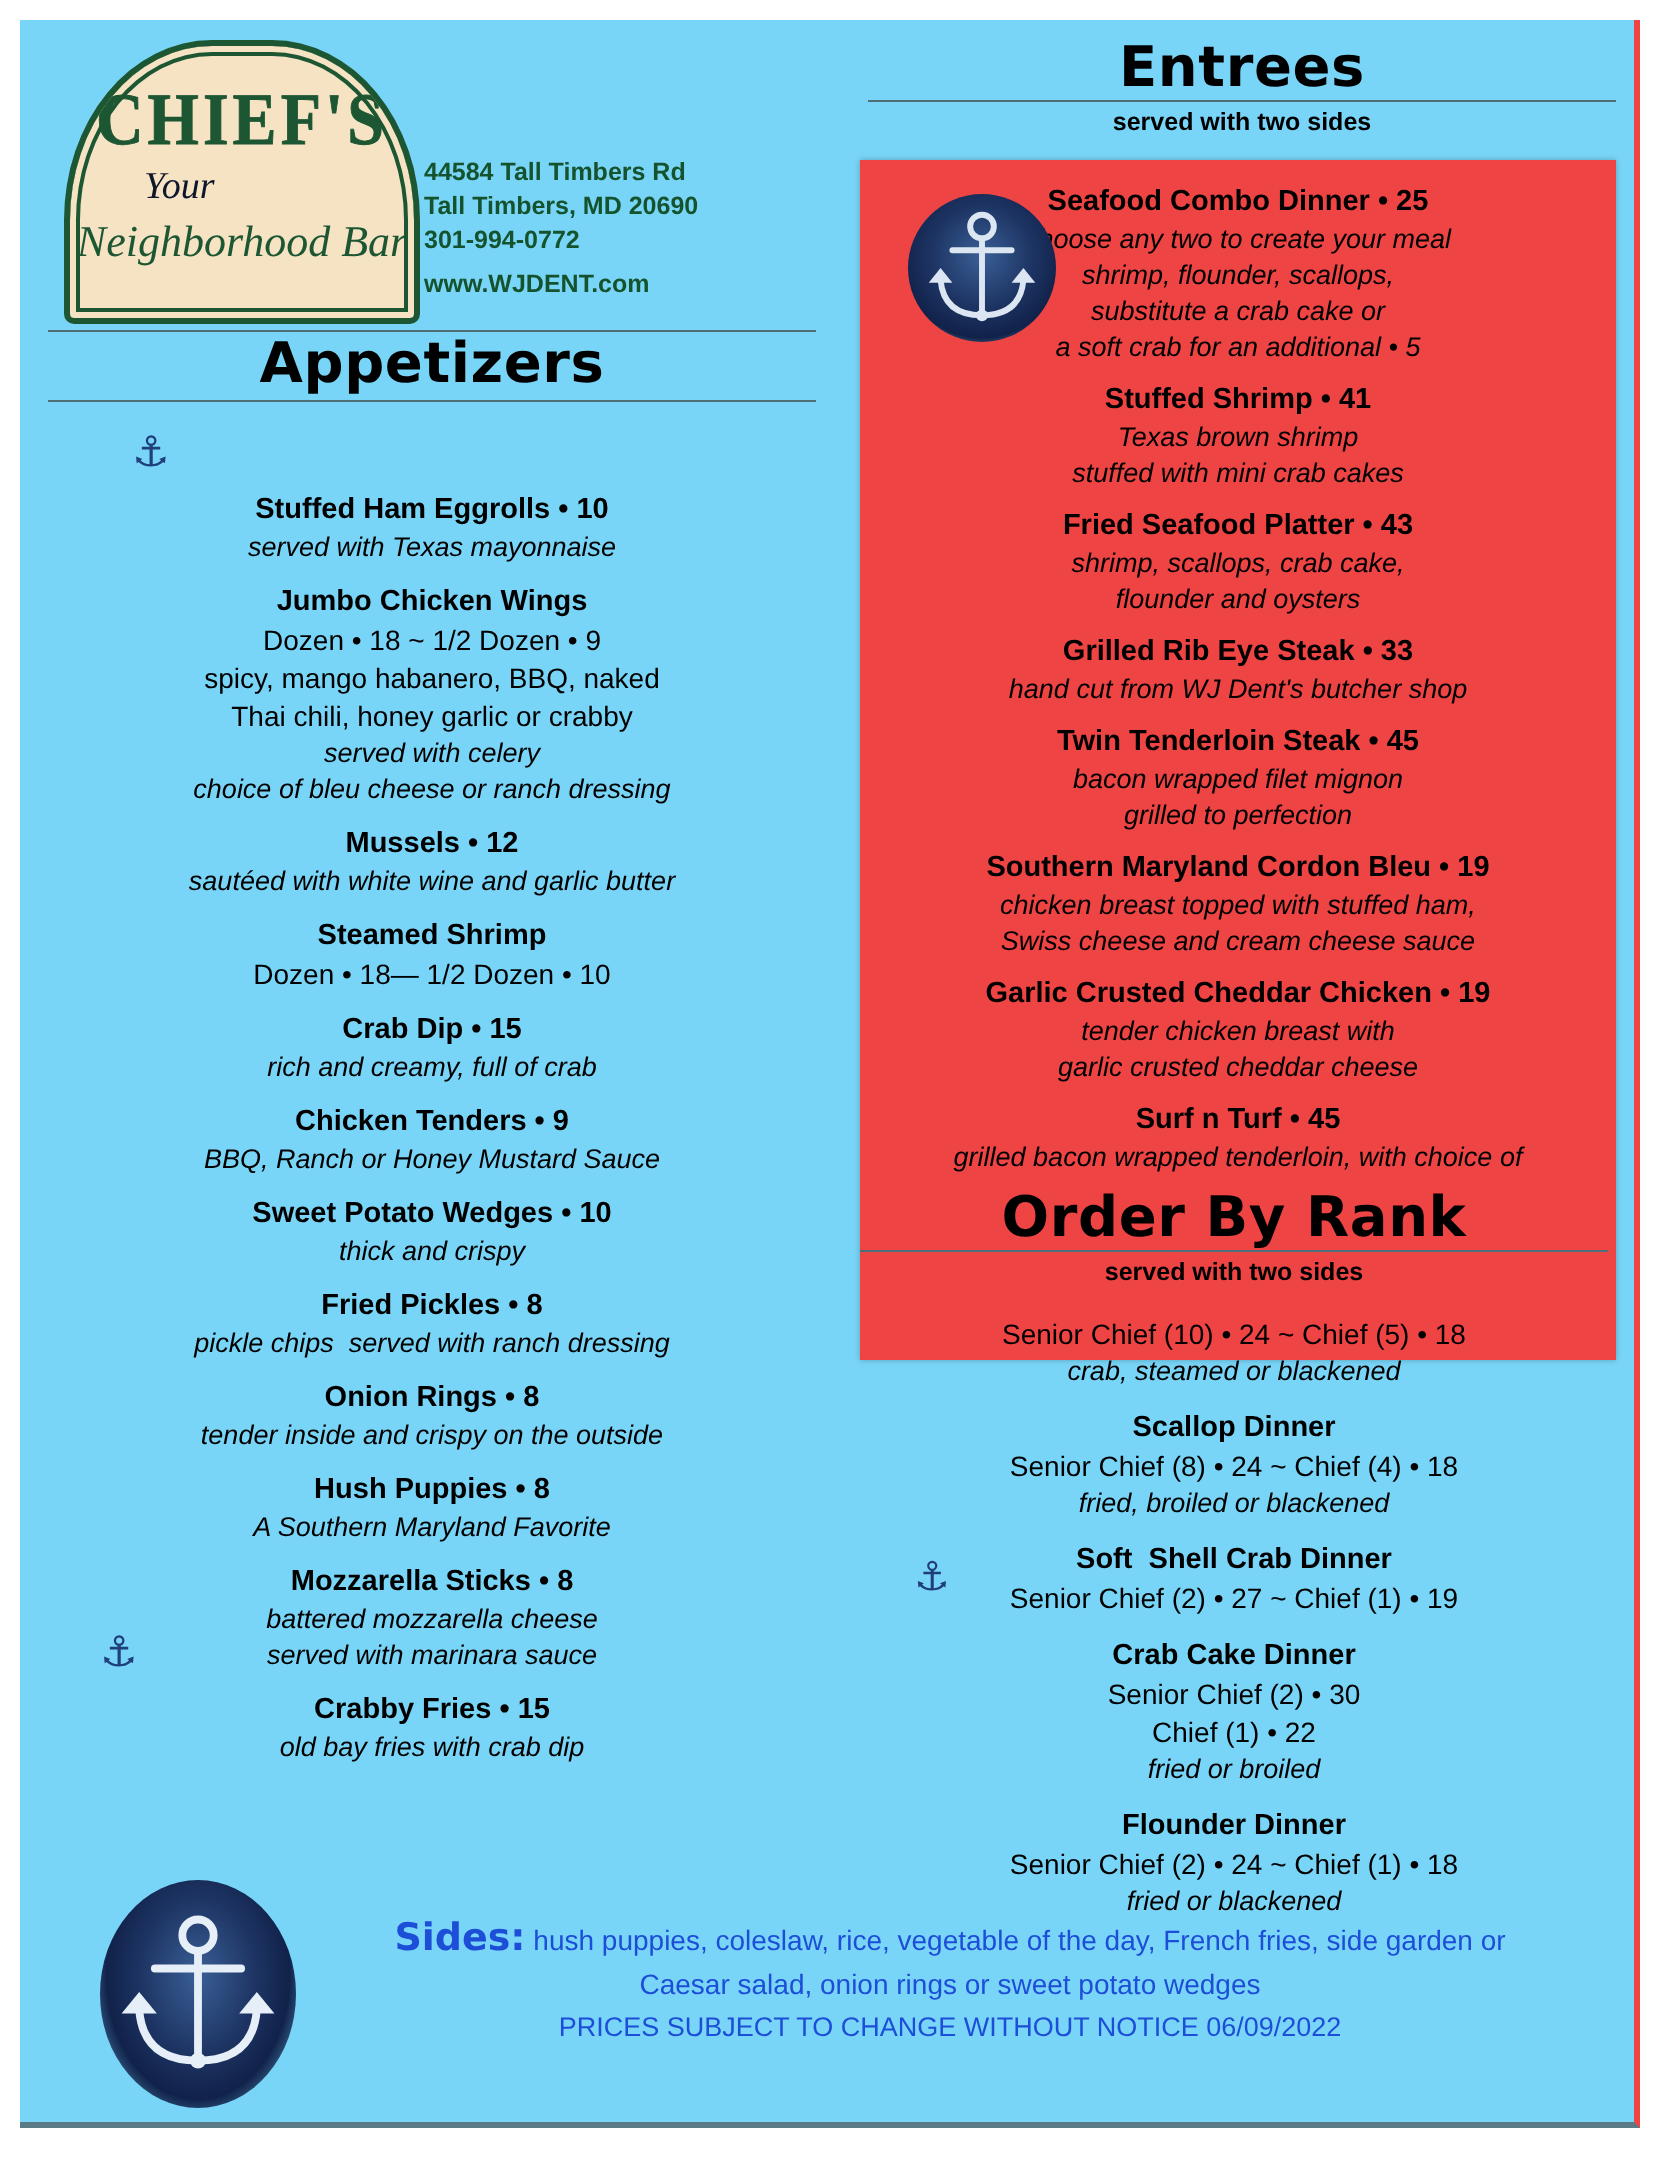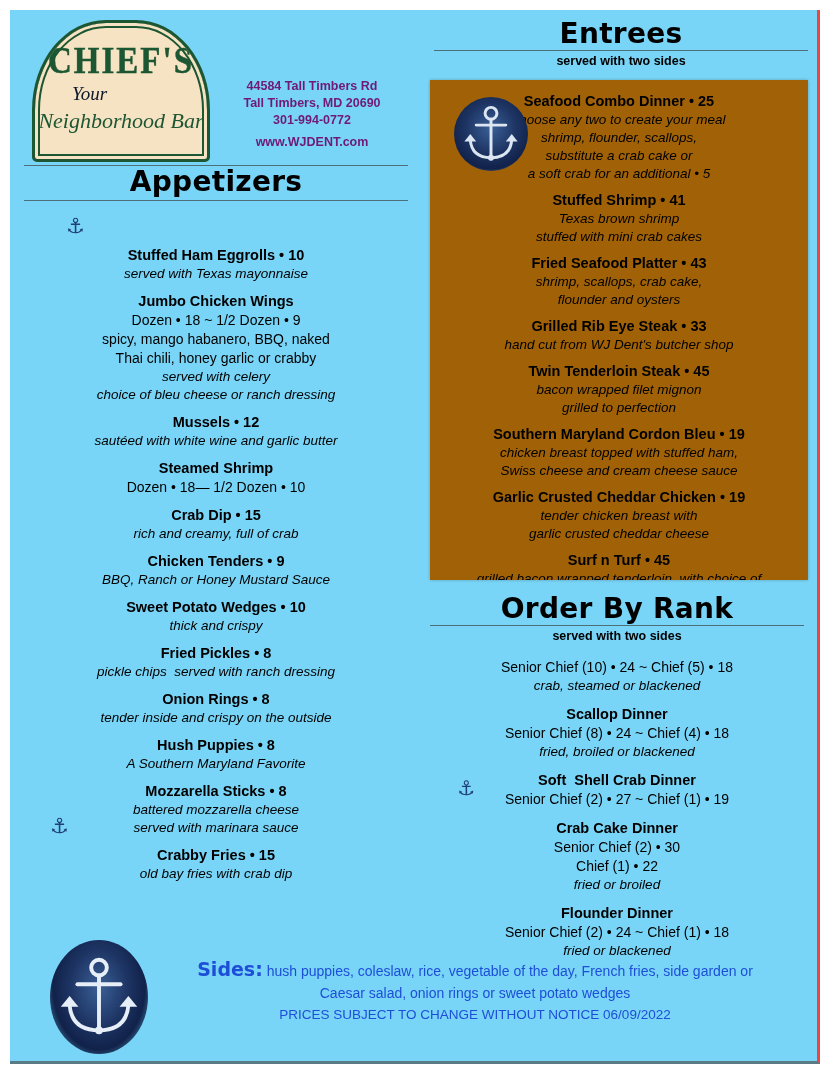--- a/index.html
+++ b/index.html
@@ -68,24 +68,24 @@
     font-family: "Liberation Serif", serif;
     font-style: italic;
     font-size: 22px;
     color: #1d5632;
   }
 
   
   .address {
     position: absolute; left: 198px; top: 68px;
     width: 200px;
-    text-align: center;
+    text-align: left;
     font-size: 12.5px;
     font-weight: bold;
-    color: #701a75;
+    color: #14532d;
     line-height: 17px;
   }
   .address .web { margin-top: 5px; display: block; }
 
   
   .sec-title {
     text-align: center;
     font-family: "DejaVu Sans", sans-serif;
     font-weight: bold;
     font-size: 28px;
@@ -125,22 +125,22 @@
   #appetizer-list {
     position: absolute; left: 4px; top: 236px; width: 396px;
   }
 
   
   .entrees-head {
     position: absolute; left: 16px; top: 8px; width: 374px;
   }
   .entrees-box {
     position: absolute; left: 12px; top: 70px;
-    width: 378px; height: 500px;
-    background: #a16207;
+    width: 378px; height: 600px;
+    background: #ef4444;
     box-shadow: 0 0 3px rgba(0,0,0,0.25);
     overflow: hidden;
     padding-left: 39px;
   }
   #entree-list {
     position: absolute; left: 4px; top: 12px; width: 370px;
   }
   #entree-list .item { margin-bottom: 8px; }
 
   

